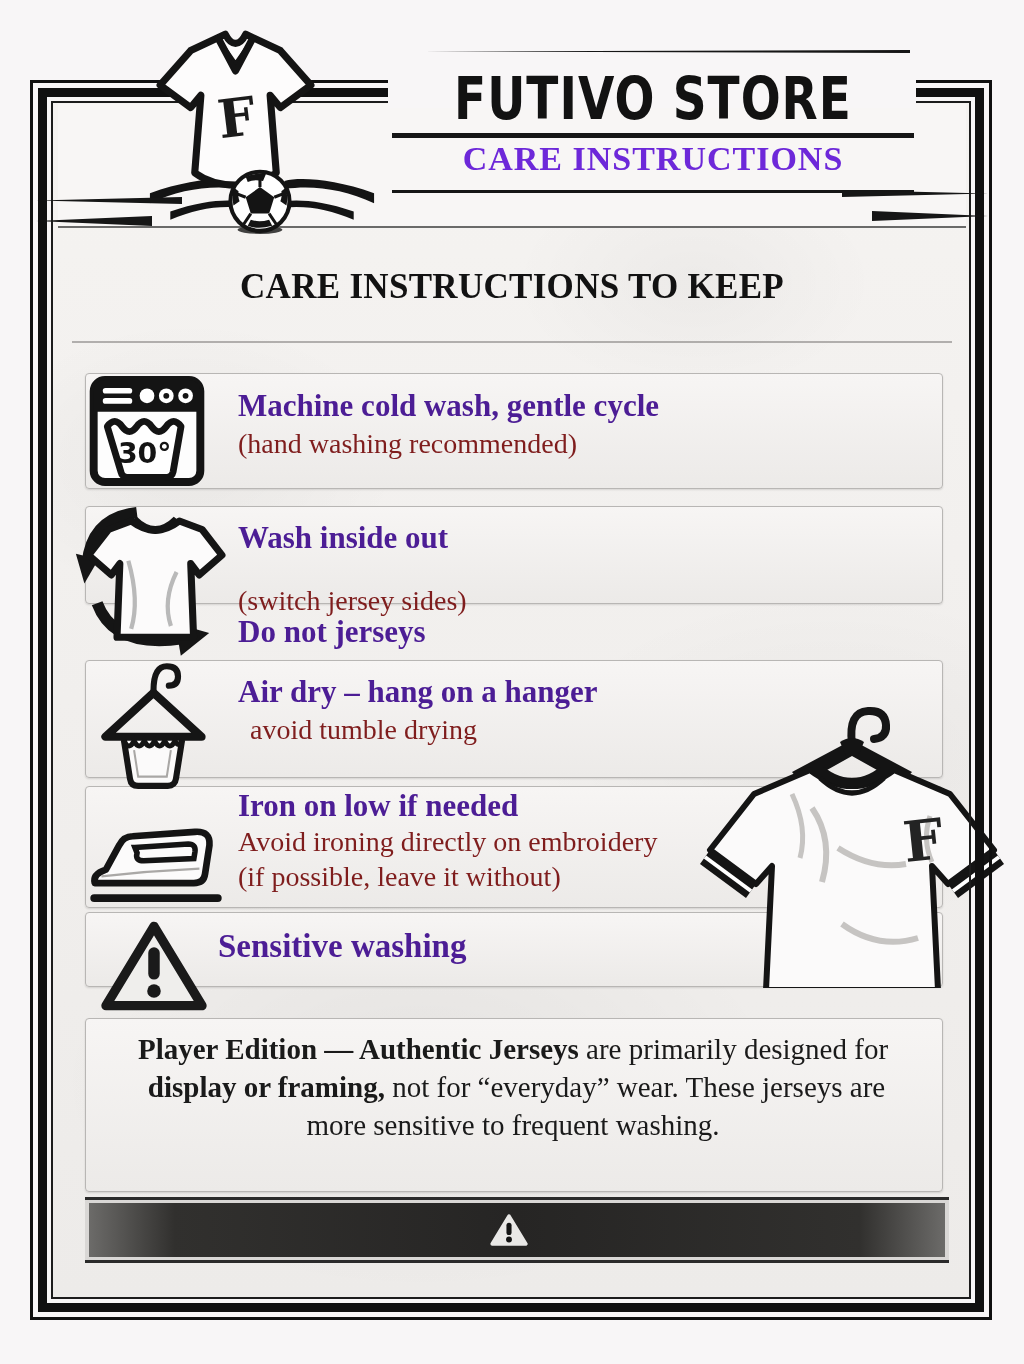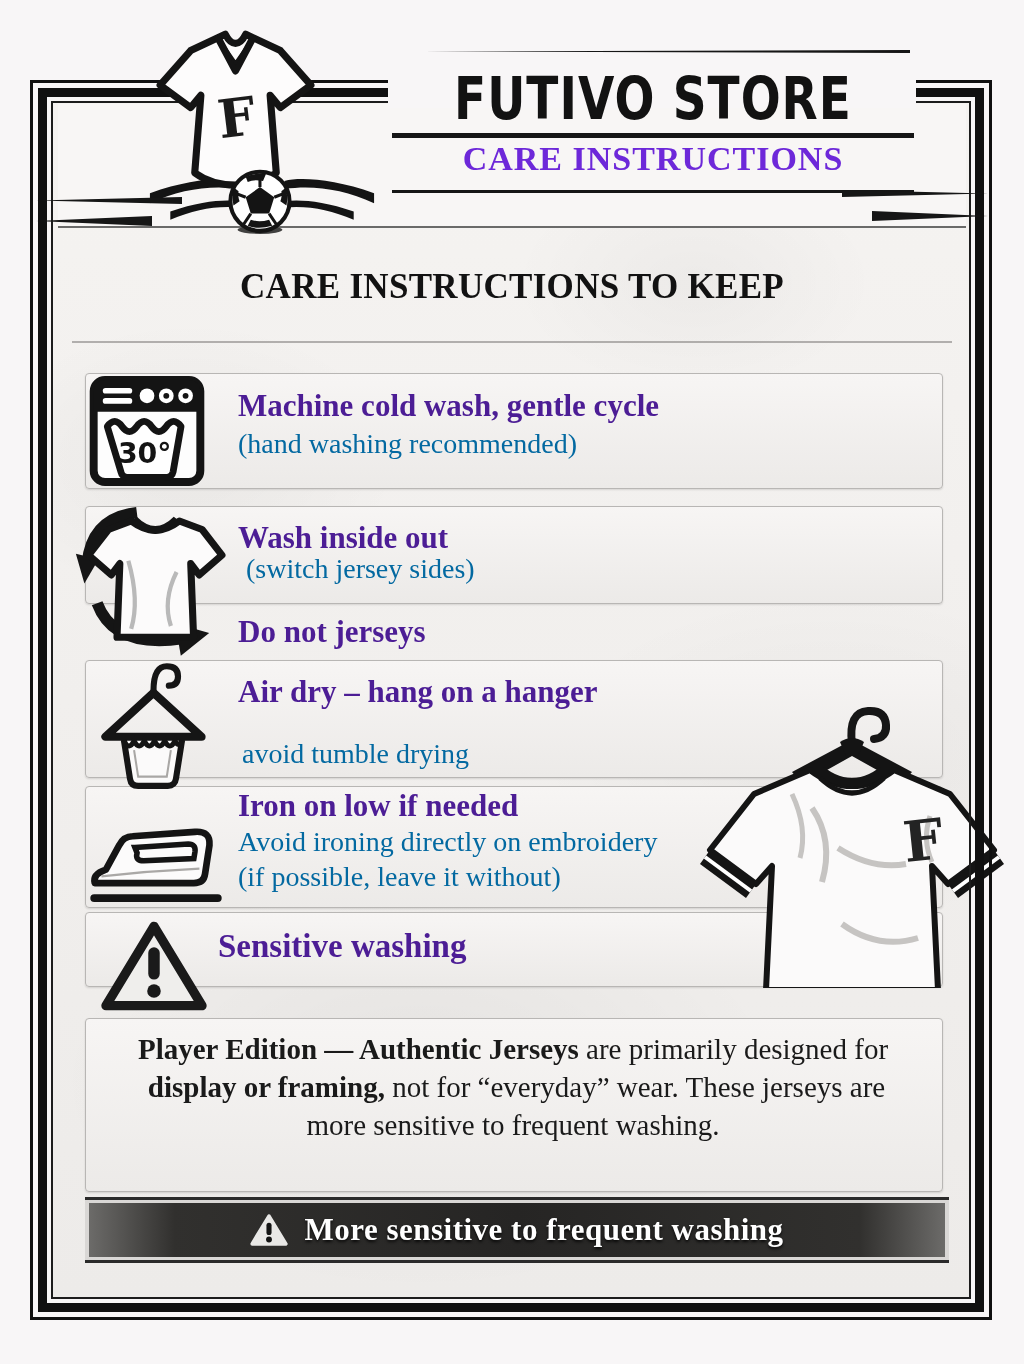--- a/index.html
+++ b/index.html
@@ -39,21 +39,21 @@
   .taper-r{clip-path:polygon(0 0,100% 50%,0 100%);}
   .header-sep{left:58px;top:226px;width:908px;height:2px;background:#3c3c3c;opacity:.75;z-index:2;}
   
   .intro{left:62px;top:248px;width:900px;z-index:2;text-align:center;
     font-weight:700;font-size:35px;line-height:46px;color:#121212;letter-spacing:.3px;margin-top:16px;}
   .intro-rule{left:72px;top:341px;width:880px;height:2px;background:#8d8b89;opacity:.65;z-index:2;}
   
   .panel{background:linear-gradient(180deg,#f7f5f4,#eceae8);border:1px solid #b8b6b4;
     border-radius:4px;box-shadow:0 1px 2px rgba(0,0,0,.12);z-index:2;}
   .row-title{font-weight:700;font-size:31px;color:#4c1d95;z-index:3;white-space:nowrap;}
-  .row-sub{font-weight:400;font-size:28px;color:#0369a1;z-index:3;white-space:nowrap;}
+  .row-sub{font-weight:400;font-size:28px;color:#7f1d1d;z-index:3;white-space:nowrap;}
   .icon{z-index:3;}
   
   .note-panel{left:85px;top:1018px;width:856px;height:172px;}
   .note-text{left:120px;top:1030px;width:786px;z-index:3;text-align:center;
     font-size:29px;line-height:38px;color:#1a1a1a;}
   
   .banner-wrap{left:85px;top:1197px;width:856px;height:54px;z-index:2;
     background:#d9d7d5;border-top:3px solid #2a2a2a;border-bottom:3px solid #2a2a2a;
     padding:3px 4px;box-sizing:content-box;}
   .banner{height:54px;display:flex;align-items:center;justify-content:center;
@@ -98,34 +98,34 @@
   <path d="M44 6 Q12 10 9 42" fill="none" stroke="#151515" stroke-width="8"></path>
   <polygon points="1,35 17,39 7,56" fill="#151515"></polygon>
   <path d="M16 70 Q28 102 76 95" fill="none" stroke="#151515" stroke-width="8"></path>
   <polygon points="71,84 95,91 75,107" fill="#151515"></polygon>
   <path d="M40 12 L24 18 L10 36 L26 50 L32 42 L30 94 L84 94 L82 42 L88 50 L104 36 L90 18 L74 12 Q57 25 40 12 Z" fill="#fcfbfb" stroke="#151515" stroke-width="5" stroke-linejoin="round"></path>
   <path d="M40 12 Q57 30 74 12 L70 9 Q57 22 44 9 Z" fill="#151515"></path>
   <path d="M38 40 Q46 68 40 88" fill="none" stroke="#b9b9b9" stroke-width="3"></path>
   <path d="M72 48 Q62 68 68 86" fill="none" stroke="#b9b9b9" stroke-width="3"></path>
 </svg>
 <div class="abs row-title" style="left:238px;top:512px;margin-top:8px;">Wash inside out</div>
-<div class="abs row-sub" style="left:238px;top:553px;margin-left:8px;">(switch jersey sides)</div>
+<div class="abs row-sub" style="left:238px;top:585px;">(switch jersey sides)</div>
 
 <div class="abs row-title" style="left:238px;top:614px;">Do not jerseys</div>
 
 <div class="abs panel" style="left:85px;top:660px;width:856px;height:116px;"></div>
 <svg class="abs icon" style="left:95px;top:656px;" width="118" height="138" viewBox="0 0 115 135">
   <path d="M57 34 Q57 10 70 10 Q81 10 81 20 Q81 29 72 29" fill="none" stroke="#151515" stroke-width="6" stroke-linecap="round"></path>
   <path d="M28 82 L34 120 Q35 127 42 127 H71 Q78 127 79 120 L85 82" fill="#fbfafa" stroke="#151515" stroke-width="6" stroke-linejoin="round"></path>
   <path d="M38 92 L42 118 H70 L74 92" fill="none" stroke="#a9a7a5" stroke-width="2"></path>
   <path d="M57 36 L10 79 L104 79 Z" fill="none" stroke="#151515" stroke-width="8" stroke-linejoin="round"></path>
   <path d="M28 83 Q33 93 38 83 Q43 93 48 83 Q53 93 58 83 Q63 93 68 83 Q73 93 78 83 Q81 90 85 83" fill="none" stroke="#151515" stroke-width="5"></path>
 </svg>
 <div class="abs row-title" style="left:238px;top:674px;">Air dry – hang on a hanger</div>
-<div class="abs row-sub" style="left:242px;top:714px;margin-top:24px;">avoid tumble drying</div>
+<div class="abs row-sub" style="left:250px;top:714px;">avoid tumble drying</div>
 
 <div class="abs panel" style="left:85px;top:786px;width:856px;height:120px;"></div>
 <svg class="abs icon" style="left:82px;top:814px;" width="148" height="98" viewBox="0 0 130 88">
   <path d="M10 62 Q8 54 20 50 L32 28 Q36 20 44 20 L100 16 Q114 15 113 28 L109 54 Q108 62 99 62 Z" fill="#fcfbfb" stroke="#141414" stroke-width="6" stroke-linejoin="round"></path>
   <path d="M46 30 L94 27 Q101 27 100 34 L99 40 L54 42 Q46 42 48 35 Z" fill="none" stroke="#141414" stroke-width="5"></path>
   <path d="M16 56 Q60 51 104 49" fill="none" stroke="#aaa8a6" stroke-width="2"></path>
   <rect x="6" y="72" width="118" height="7" rx="3.5" fill="#141414"></rect>
 </svg>
 <div class="abs row-title" style="left:238px;top:788px;">Iron on low if needed</div>
 <div class="abs row-sub" style="left:238px;top:826px;">Avoid ironing directly on embroidery</div>
@@ -142,21 +142,20 @@
 <div class="abs panel note-panel"></div>
 <div class="abs note-text"><span style="font-weight: 700;">Player Edition — Authentic Jerseys</span><span> are primarily designed for </span><span style="font-weight: 700; margin-left: 7px;">display or framing,</span><span> not for “everyday” wear. These jerseys are more sensitive to frequent washing.</span></div>
 
 <div class="abs banner-wrap">
   <div class="banner">
     <svg width="38" height="34" viewBox="0 0 104 92">
       <path d="M52 8 L98 84 H6 Z" fill="#e9e8e6" stroke="#e9e8e6" stroke-width="10" stroke-linejoin="round"></path>
       <rect x="45" y="26" width="14" height="34" rx="7" fill="#141414"></rect>
       <circle cx="52" cy="72" r="8" fill="#141414"></circle>
     </svg>
-    <span>More sensitive to frequent washing</span>
   </div>
 </div>
 
 <div class="abs jersey-big">
   <svg width="330" height="300" viewBox="0 0 330 300">
     <path d="M160 46 Q156 14 176 13 Q193 12 194 27 Q195 40 182 41" fill="none" stroke="#161616" stroke-width="8" stroke-linecap="round"></path>
     <path d="M160 42 L100 74 L110 86 L160 58 L210 86 L220 74 Z" fill="#141414"></path>
     <path d="M148 44 Q160 36 172 44 L166 58 H154 Z" fill="#141414"></path>
     <path d="M118 72 L62 96 L18 152 L64 186 L80 168 L74 292 L246 292 L240 168 L256 186 L302 152 L258 96 L202 72 Q160 104 118 72 Z" fill="#fbfafa" stroke="#141414" stroke-width="6" stroke-linejoin="round"></path>
     <path d="M120 110 Q142 142 130 184" fill="none" stroke="#c6c4c2" stroke-width="6"></path>

